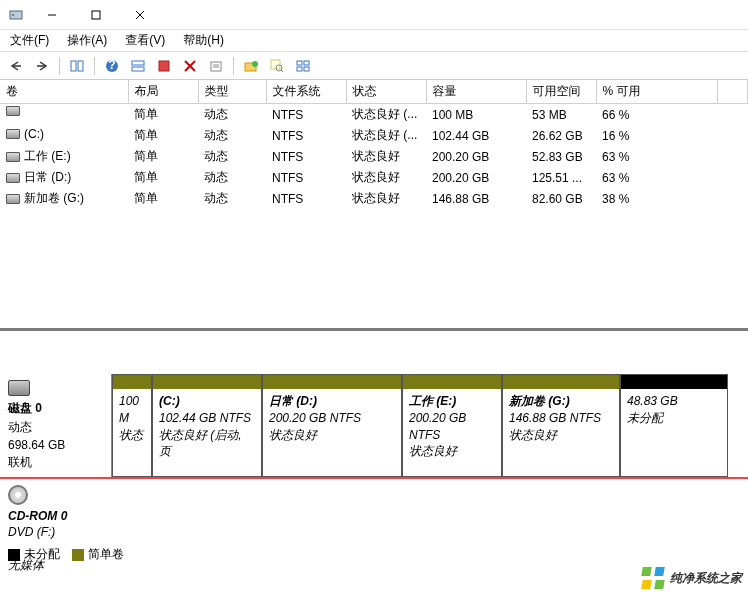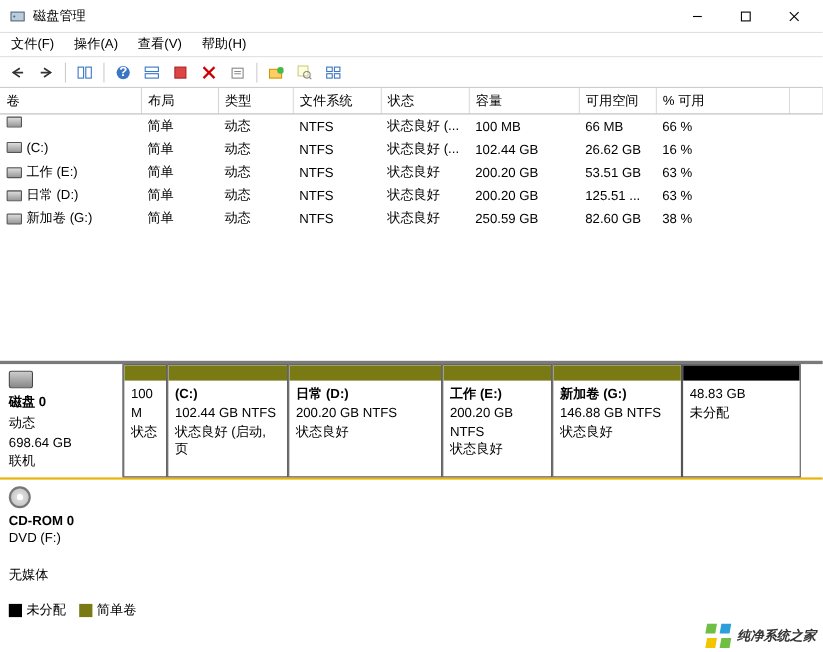--- a/index.html
+++ b/index.html
@@ -14,33 +14,33 @@
 .toolbar { height: 28px; display: flex; align-items: center; padding: 0 4px; gap: 2px; border-bottom: 1px solid #ccc; }
 .tbtn { width: 24px; height: 22px; display: flex; align-items: center; justify-content: center; cursor: pointer; border: 1px solid transparent; }
 .tsep { width: 1px; height: 18px; background: #ccc; margin: 0 3px; }
 .table-container { overflow: auto; border-bottom: 2px solid #7a7a7a; }
 .volume-table { width: 100%; border-collapse: collapse; }
 .volume-table th { text-align: left; font-weight: normal; padding: 3px 6px; background: #fff; border: 1px solid #d0d0d0; border-top: none; border-left: none; position: sticky; top: 0; }
 .volume-table td { padding: 2px 6px; white-space: nowrap; }
 .volume-table td:first-child { display: flex; align-items: center; gap: 4px; }
 .disk-icon-tiny { width: 14px; height: 10px; background: linear-gradient(#ddd,#999); border: 1px solid #555; border-radius: 1px; display: inline-block; flex-shrink: 0; }
 .graphical-view { border-top: 1px solid #7a7a7a; }
-.disk-row { display: flex; min-height: 90px; border-bottom: 2px solid #eab308; }
+.disk-row { display: flex; min-height: 90px; border-bottom: 2px solid #ef4444; margin-top: 43px; }
 .disk-header { width: 112px; border-right: 1px solid #888; padding: 6px 8px; display: flex; flex-direction: column; gap: 2px; }
 .disk-header .disk-media-icon { width: 22px; height: 16px; background: linear-gradient(#ccc,#888); border: 1px solid #444; border-radius: 2px; margin-bottom: 2px; }
 .disk-header .cd-icon { width: 20px; height: 20px; border: 2px solid #777; border-radius: 50%; background: radial-gradient(circle,#fff 25%,#ddd 26%,#bbb); margin-bottom: 2px; }
 .disk-header b { font-weight: bold; }
 .partitions { flex: 1; display: flex; padding: 0; }
-.partition { border: 1px solid #555; margin: 0; display: flex; flex-direction: column; position: relative; overflow: hidden; }
+.partition { border: 1px solid #555; margin: 0; display: flex; flex-direction: column; position: relative; overflow: hidden; font-style: italic; }
 .partition .stripe { height: 14px; width: 100%; }
 .stripe.simple { background: #7a7a14; }
 .stripe.unalloc { background: #000; }
 .partition .plabel { padding: 4px 6px; font-size: 12px; line-height: 1.4; overflow: hidden; }
 .partition .plabel b { font-weight: bold; display: block; }
-.cdrom-row { display: flex; min-height: 80px; }
+.cdrom-row { display: flex; min-height: 80px; font-style: italic; }
 .cdrom-row .disk-header { border-right: none; }
 .legend { position: absolute; bottom: 30px; left: 8px; display: flex; gap: 12px; align-items: center; font-size: 12px; }
 .legend .swatch { width: 12px; height: 12px; display: inline-block; margin-right: 4px; vertical-align: middle; }
 .legend .swatch.unalloc { background: #000; }
 .legend .swatch.simple { background: #7a7a14; }
 .watermark { position: absolute; right: 6px; bottom: 4px; display: flex; align-items: center; gap: 6px; font-size: 16px; font-style: italic; color: #333; font-weight: bold; }
 .wm-logo { width: 22px; height: 22px; position: relative; }
 .wm-logo span { position: absolute; width: 9px; height: 9px; }
 .wm-logo .a { background:#6fbf44; top:0; left:0; transform: skewX(-10deg);}
 .wm-logo .b { background:#29a0da; top:0; right:0; transform: skewX(-10deg);}
@@ -52,21 +52,20 @@
 </head>
 <body>
 
 <div class="titlebar">
   <span class="app-icon">
     <svg width="14" height="14" viewBox="0 0 14 14">
         <rect x="1" y="3" width="12" height="8" fill="#bcd" stroke="#567"></rect>
         <circle cx="4" cy="7" r="1" fill="#567"></circle>
       </svg>
   </span>
-  <span class="title">磁盘管理</span>
   <div class="winbtns">
     <div class="winbtn">
         <svg width="10" height="10">
           <line x1="1" y1="5" x2="9" y2="5" stroke="#000"></line>
         </svg>
       </div>
     <div class="winbtn">
         <svg width="10" height="10">
           <rect x="1" y="1" width="8" height="8" fill="none" stroke="#000"></rect>
         </svg>
@@ -182,21 +181,21 @@
           <tr>
     <td>
               <span class="disk-icon-tiny"></span>
               <span></span>
             </td>
     <td>简单</td>
     <td>动态</td>
     <td>NTFS</td>
     <td>状态良好 (...</td>
     <td>100 MB</td>
-    <td>66 MB</td>
+    <td>53 MB</td>
     <td>66 %</td>
     <td></td>
           </tr>
           <tr>
     <td>
               <span class="disk-icon-tiny"></span>
               <span>(C:)</span>
             </td>
     <td>简单</td>
     <td>动态</td>
@@ -210,21 +209,21 @@
           <tr>
     <td>
               <span class="disk-icon-tiny"></span>
               <span>工作 (E:)</span>
             </td>
     <td>简单</td>
     <td>动态</td>
     <td>NTFS</td>
     <td>状态良好</td>
     <td>200.20 GB</td>
-    <td>53.51 GB</td>
+    <td>52.83 GB</td>
     <td>63 %</td>
     <td></td>
           </tr>
           <tr>
     <td>
               <span class="disk-icon-tiny"></span>
               <span>日常 (D:)</span>
             </td>
     <td>简单</td>
     <td>动态</td>
@@ -237,21 +236,21 @@
           </tr>
           <tr>
     <td>
               <span class="disk-icon-tiny"></span>
               <span>新加卷 (G:)</span>
             </td>
     <td>简单</td>
     <td>动态</td>
     <td>NTFS</td>
     <td>状态良好</td>
-    <td>250.59 GB</td>
+    <td>146.88 GB</td>
     <td>82.60 GB</td>
     <td>38 %</td>
     <td></td>
           </tr>
         </tbody>
   </table>
 </div>
 </div>
 
 <div class="graphical-view">

